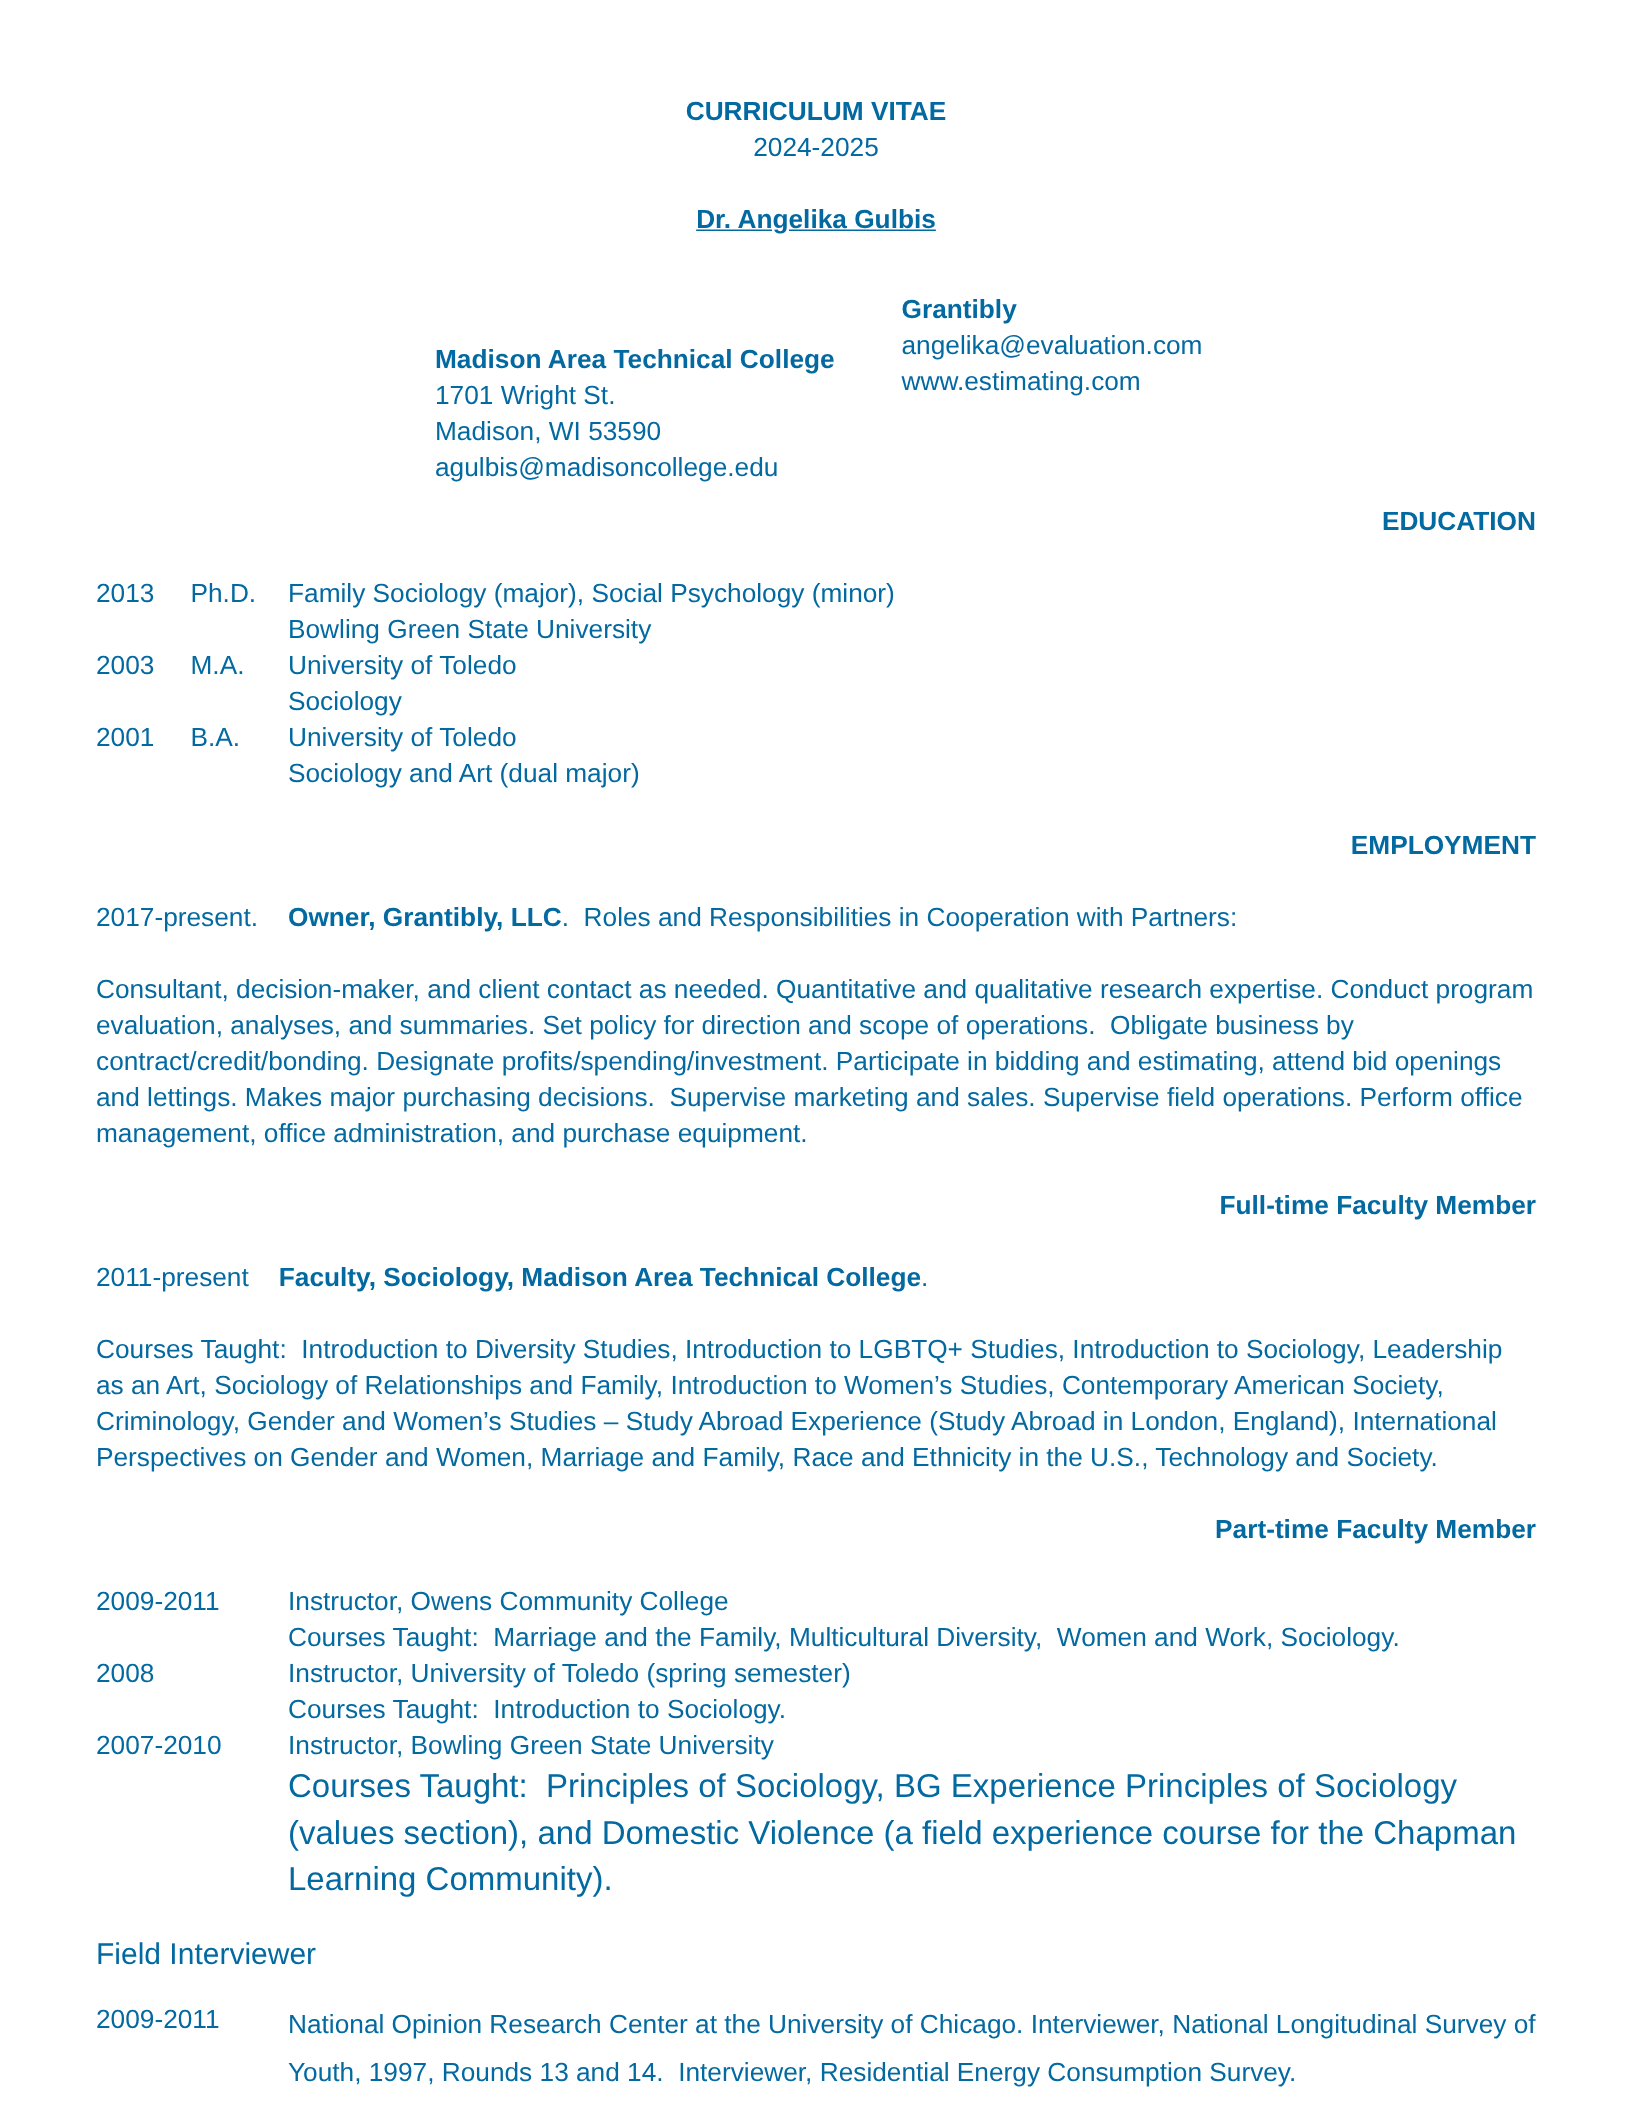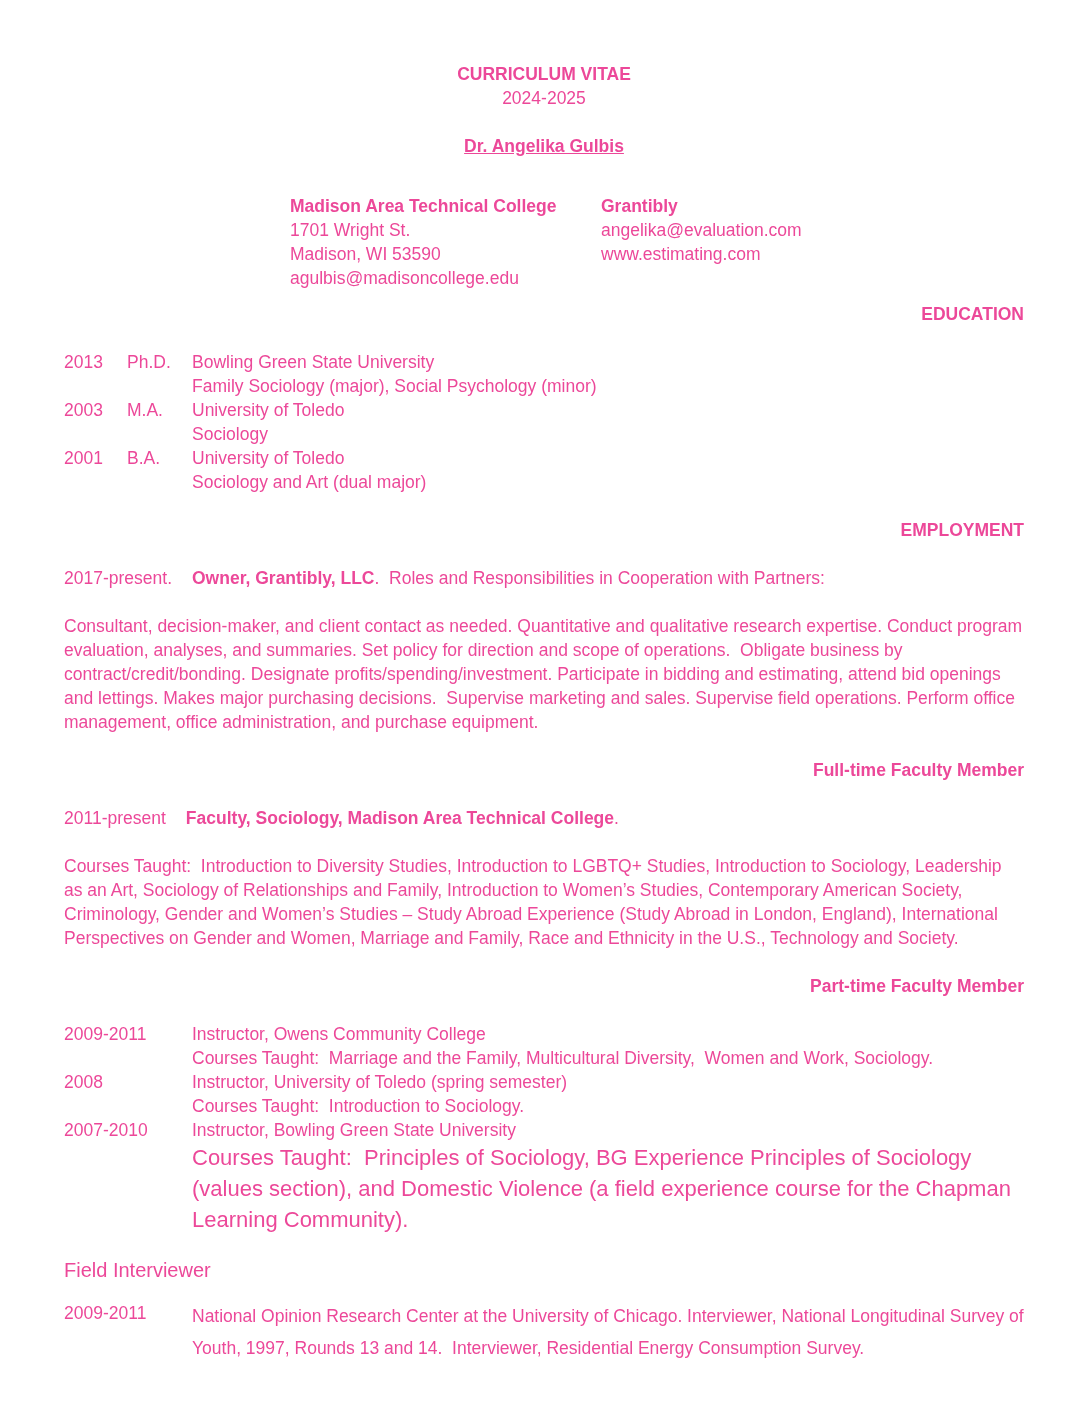--- a/index.html
+++ b/index.html
@@ -4,34 +4,34 @@
 <style>
   * { margin: 0; padding: 0; box-sizing: border-box; }
   html, body { background: #ffffff; }
   .page {
     position: relative;
     width: 1088px;
     height: 1408px;
     margin: 0 auto;
     padding: 62px 64px 0 64px;
     background: #ffffff;
-    color: #ec4899;
+    color: #0369a1;
     font-family: "Liberation Sans", sans-serif;
     font-size: 17.5px;
     line-height: 24px;
     overflow: hidden;
   }
   .center { text-align: center; }
   .bold   { font-weight: bold; }
   .pre    { white-space: pre-wrap; }
 
   .author-line   { margin-top: 24px; text-decoration: underline; }
 
   .contact       { display: flex; margin-top: 36px; padding-left: 226px; }
-  .contact-col-1 { width: 311px; }
+  .contact-col-1 { width: 311px; margin-top: 33px; }
 
   .sec-heading      { font-weight: bold; text-align: right; }
   .mt-blank         { margin-top: 24px; }
   .mt-edu-head      { margin-top: 12px; }
 
   .edu-row   { display: grid; grid-template-columns: 63px 65px 1fr; }
 
   .pos-line .tab { display: inline-block; width: 20px; }
 
   .entry-row { display: grid; grid-template-columns: 128px 1fr; }
@@ -63,22 +63,22 @@
       <div>www.estimating.com</div>
     </div>
   </div>
 
   <div class="sec-heading mt-edu-head">EDUCATION</div>
   <div class="mt-blank">
     <div class="edu-row">
       <div>2013</div>
       <div>Ph.D.</div>
       <div>
+        <div>Family Sociology (major), Social Psychology (minor)</div>
         <div>Bowling Green State University</div>
-        <div>Family Sociology (major), Social Psychology (minor)</div>
       </div>
     </div>
     <div class="edu-row">
       <div>2003</div>
       <div>M.A.</div>
       <div>
         <div>University of Toledo</div>
         <div>Sociology</div>
       </div>
     </div>

